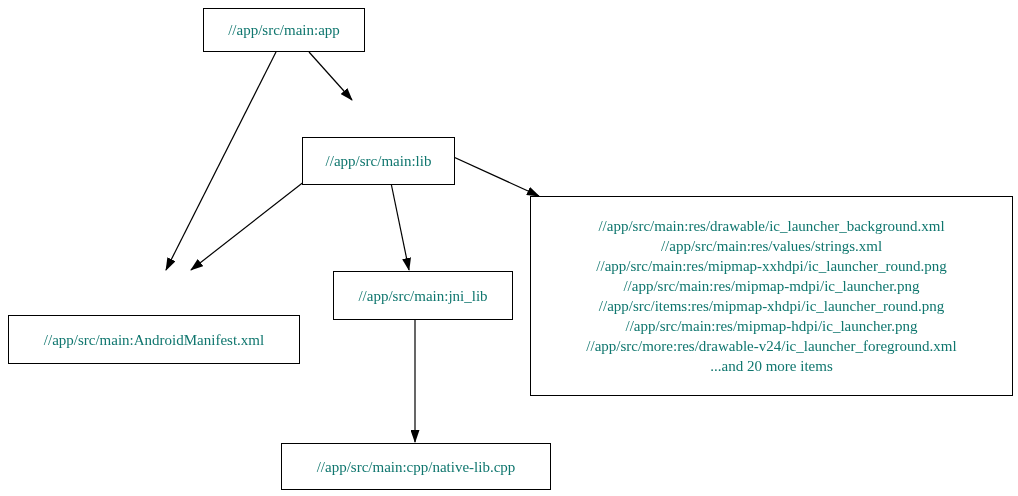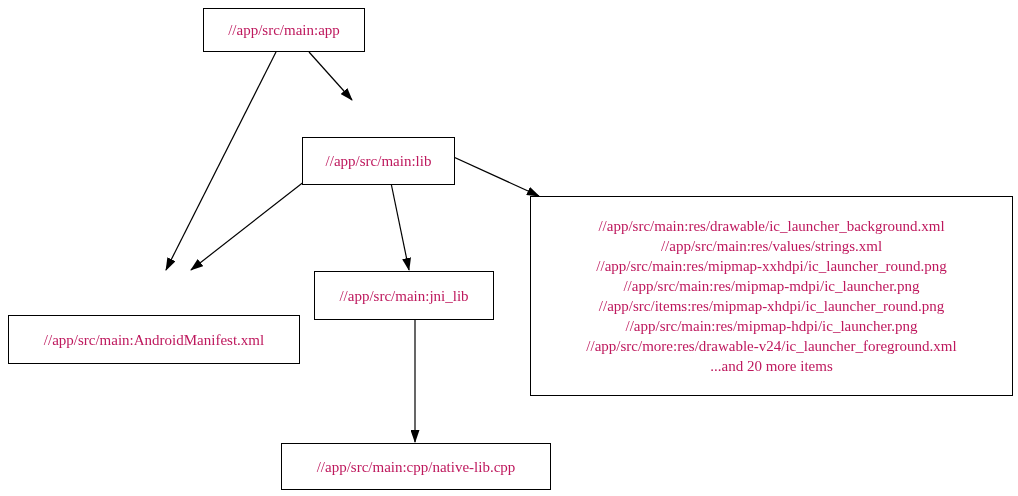--- a/index.html
+++ b/index.html
@@ -6,21 +6,21 @@
     margin: 0;
     padding: 0;
     background: #ffffff;
   }
   .canvas {
     position: relative;
     width: 1018px;
     height: 496px;
     background: #ffffff;
     font-family: "Liberation Serif", "DejaVu Serif", serif;
-    color: #be185d;
+    color: #0f766e;
     overflow: hidden;
   }
   .edges {
     position: absolute;
     left: 0;
     top: 0;
     width: 1018px;
     height: 496px;
     pointer-events: none;
   }
@@ -34,21 +34,21 @@
     align-items: center;
     justify-content: center;
     text-align: center;
     font-size: 15px;
     line-height: 20px;
     white-space: nowrap;
   }
   .node-app      { left: 203px; top:   8px; width: 162px; height:  44px; }
   .node-lib      { left: 302px; top: 101px; width: 153px; height:  48px; margin-top: 36px; }
   .node-manifest { left:   8px; top: 271px; width: 292px; height:  49px; margin-top: 44px; }
-  .node-jni      { left: 314px; top: 271px; width: 180px; height:  49px; }
+  .node-jni      { left: 333px; top: 271px; width: 180px; height:  49px; }
   .node-res      { left: 530px; top: 196px; width: 483px; height: 200px; }
   .node-cpp      { left: 281px; top: 443px; width: 270px; height:  47px; }
   .res-line { display: block; }
 </style>
 </head>
 <body>
 
 <div class="canvas">
 
   <svg class="edges" width="1018" height="496" viewBox="0 0 1018 496" xmlns="http://www.w3.org/2000/svg">

